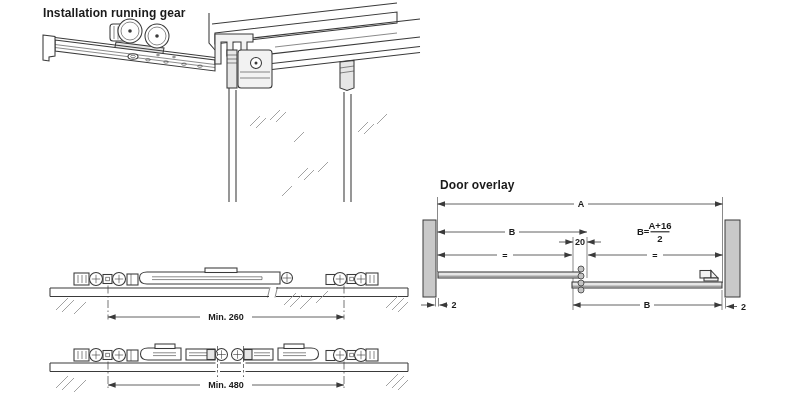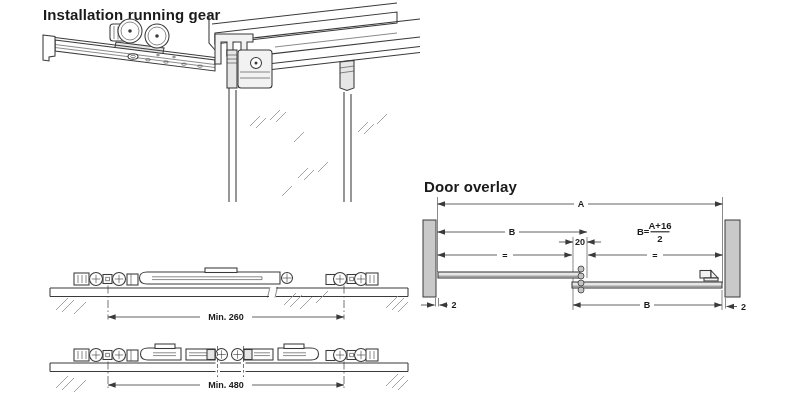--- a/index.html
+++ b/index.html
@@ -6,21 +6,21 @@
     --line-color:#3a3a3a;
     --text-color:#1a1a1a;
     --panel-fill:#c9c9c9;
     --metal-fill:#e6e6e6;
     --hatch-color:#979797;
     --bg-color:#ffffff;
   }
   html,body{margin:0;padding:0;background:var(--bg-color);}
   #stage{position:relative;width:800px;height:400px;background:var(--bg-color);
          font-family:"Liberation Sans",sans-serif;overflow:hidden;}
-  .title{position:absolute;font-weight:bold;font-size:15px;color:var(--text-color);
+  .title{position:absolute;font-weight:bold;font-size:12px;color:var(--text-color);
          letter-spacing:.1px;white-space:nowrap;}
   svg{position:absolute;left:0;top:0;}
   .ln{stroke:var(--line-color);fill:none;stroke-width:1.05;}
   .fw{fill:#fff;stroke:var(--line-color);stroke-width:1.05;}
   .fm{fill:var(--metal-fill);stroke:var(--line-color);stroke-width:1.05;}
   .fl{fill:#f2f2f2;stroke:var(--line-color);stroke-width:1.05;}
   .panel{fill:var(--panel-fill);stroke:var(--line-color);stroke-width:1;}
   .dim{stroke:var(--line-color);stroke-width:.8;fill:none;}
   .thin{stroke:var(--line-color);stroke-width:.6;fill:none;}
   .hatch{stroke:var(--hatch-color);stroke-width:.9;fill:none;}
@@ -32,21 +32,21 @@
         fill:var(--text-color);text-anchor:middle;}
   .ftxt{font-family:"Liberation Sans",sans-serif;font-weight:bold;font-size:9.5px;
         fill:var(--text-color);}
 </style>
 </head>
 <body>
 
 <div id="stage">
 
   <div class="title" style="left:43px;top:6px;">Installation running gear</div>
-  <div class="title" style="left:424px;top:178px;">Door overlay</div>
+  <div class="title" style="left:440px;top:178px;">Door overlay</div>
 
   <svg width="800" height="400" viewBox="0 0 800 400">
     <defs>
       <marker id="arr" viewBox="0 0 8 7" markerWidth="8" markerHeight="7" refX="7.6" refY="3.5" orient="auto-start-reverse" markerUnits="userSpaceOnUse">
         <path d="M0,0.7 L7.8,3.5 L0,6.3 Z" fill="var(--line-color)"></path>
       </marker>
 
       <g id="carr-l">
         <rect x="74" y="273" width="15" height="12" class="fw"></rect>
         <path class="thin" d="M78,275 V283 M82,275 V283 M86,275 V283"></path>

